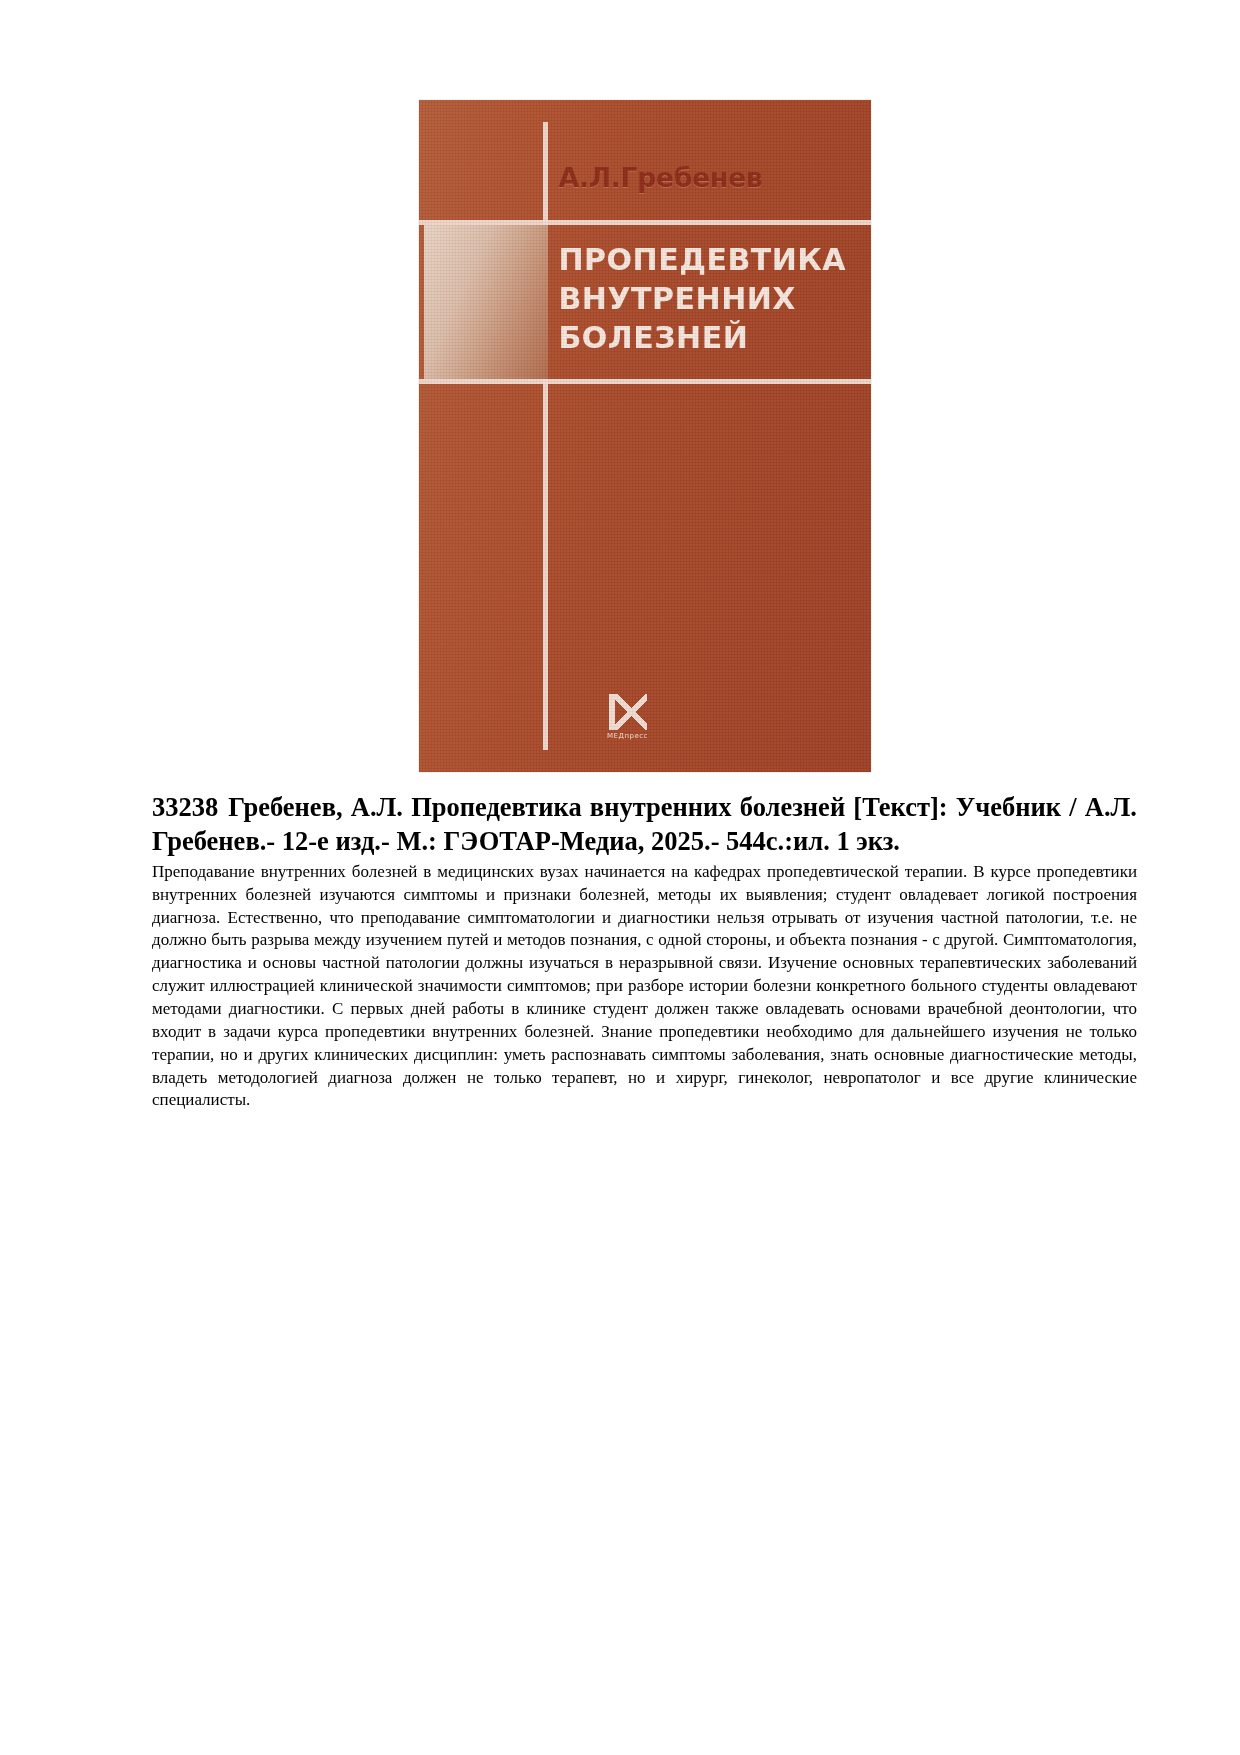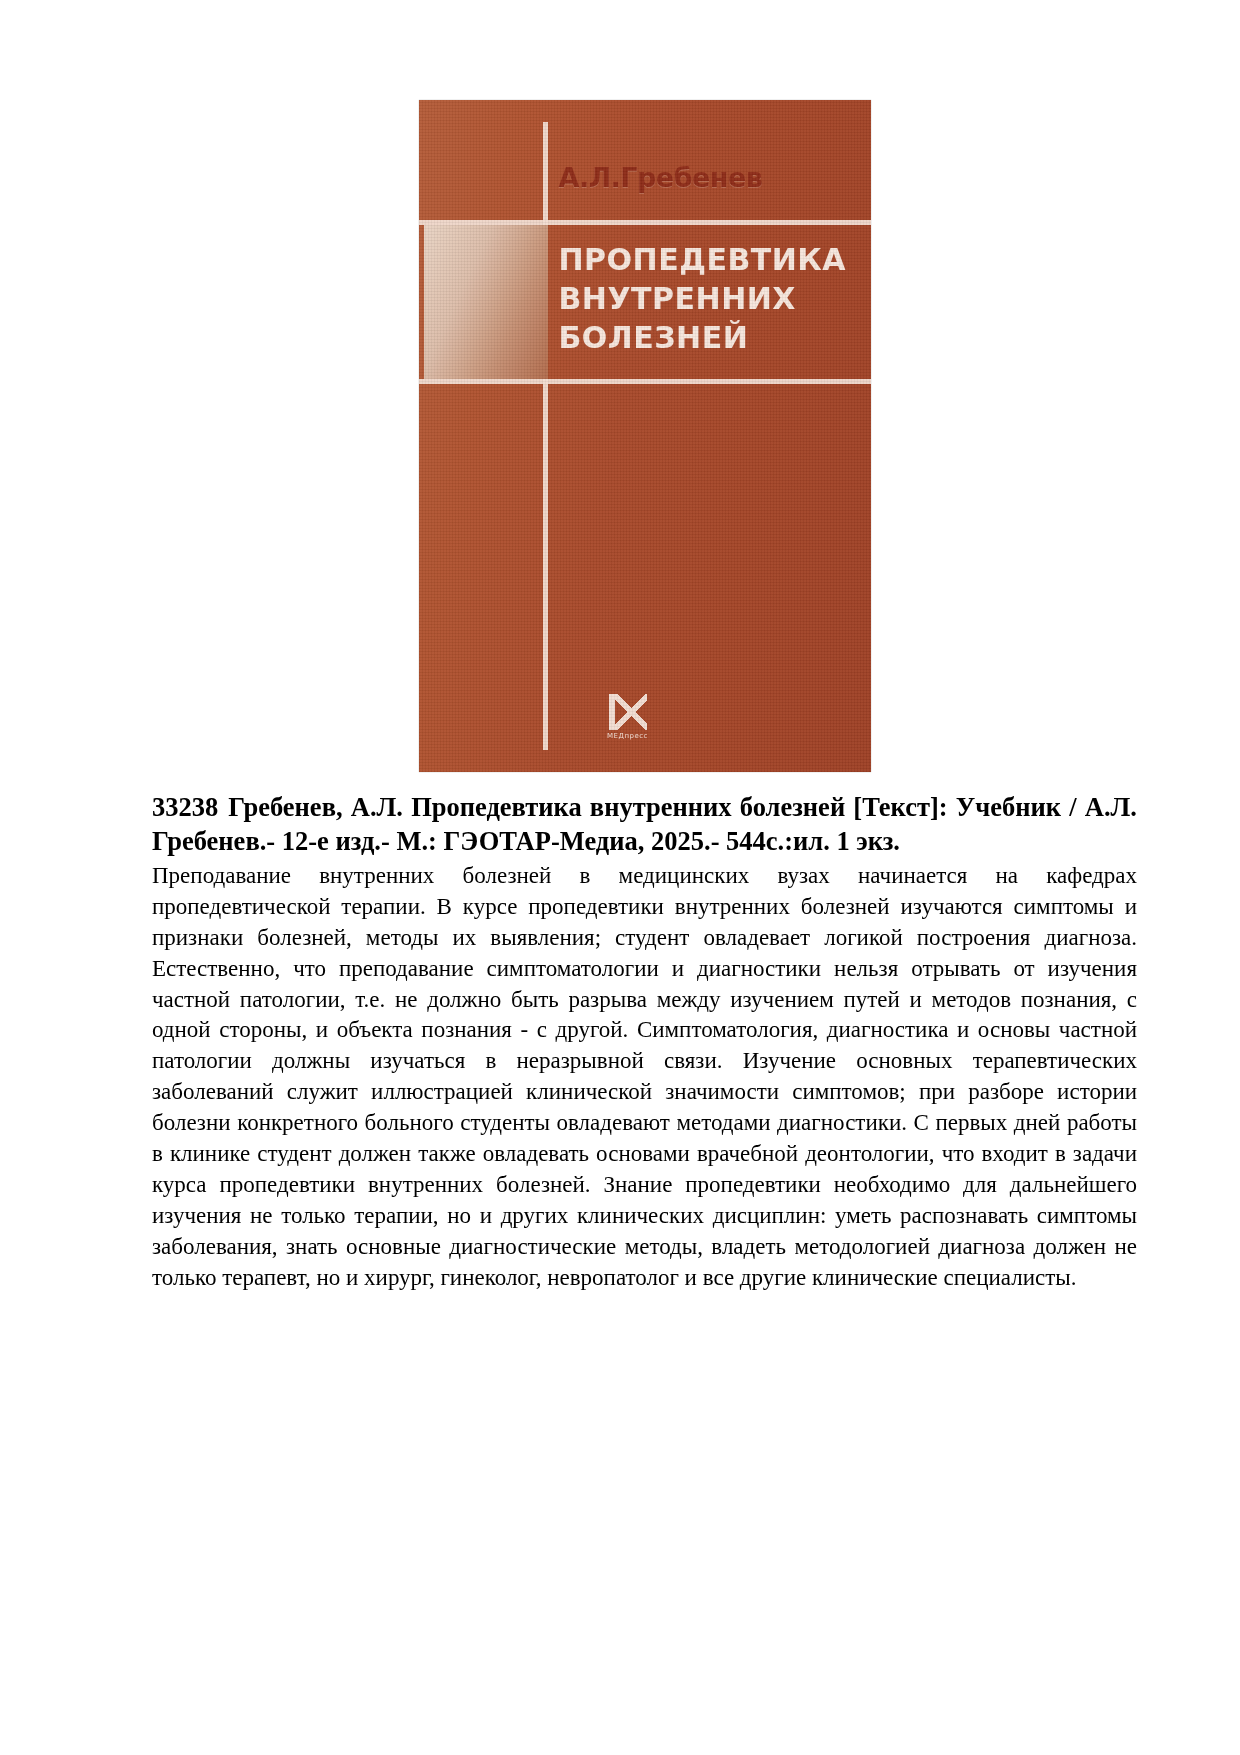--- a/index.html
+++ b/index.html
@@ -143,21 +143,21 @@
     font-weight: bold;
     font-size: 26.5px;
     line-height: 1.30;
     text-align: justify;
     text-align-last: left;
     margin: 0 0 2px 0;
   }
   .record-head .num { margin-right: 10px; }
   .annotation {
     font-family: "Liberation Serif", serif;
-    font-size: 23px;
+    font-size: 17px;
     line-height: 1.345;
     text-align: justify;
     text-align-last: left;
     margin: 0;
   }
 </style>
 </head>
 <body>
 
 <div class="page">

